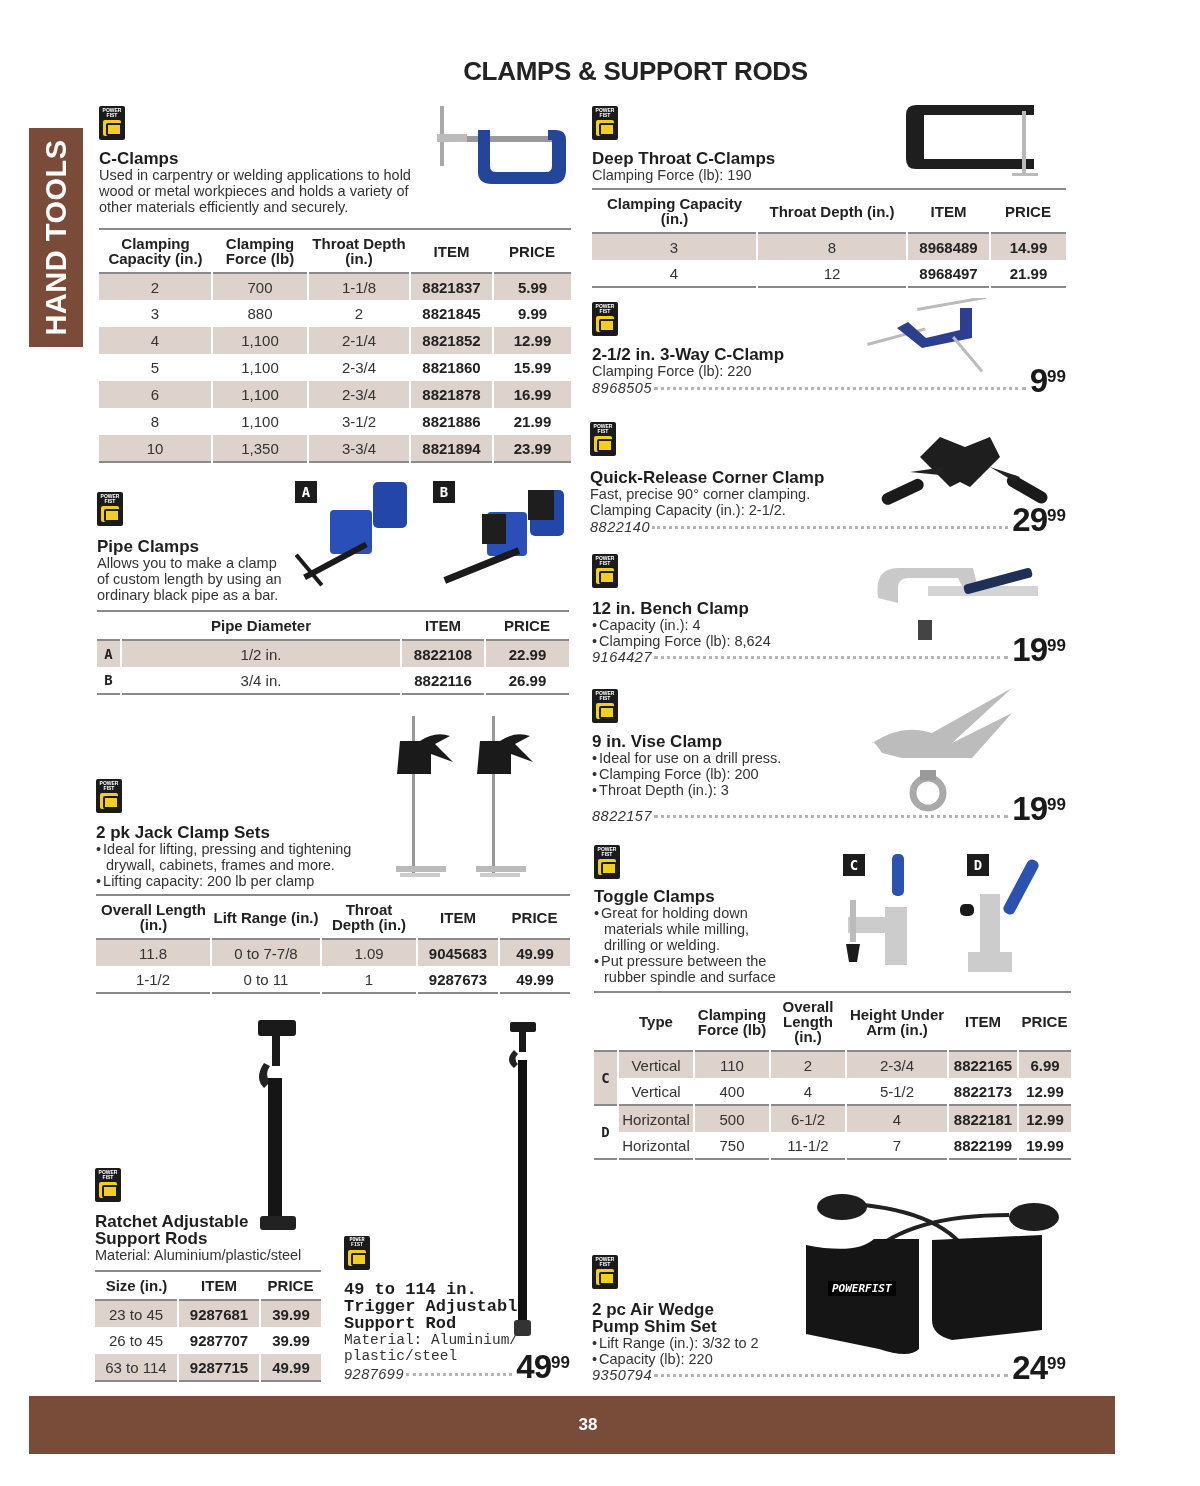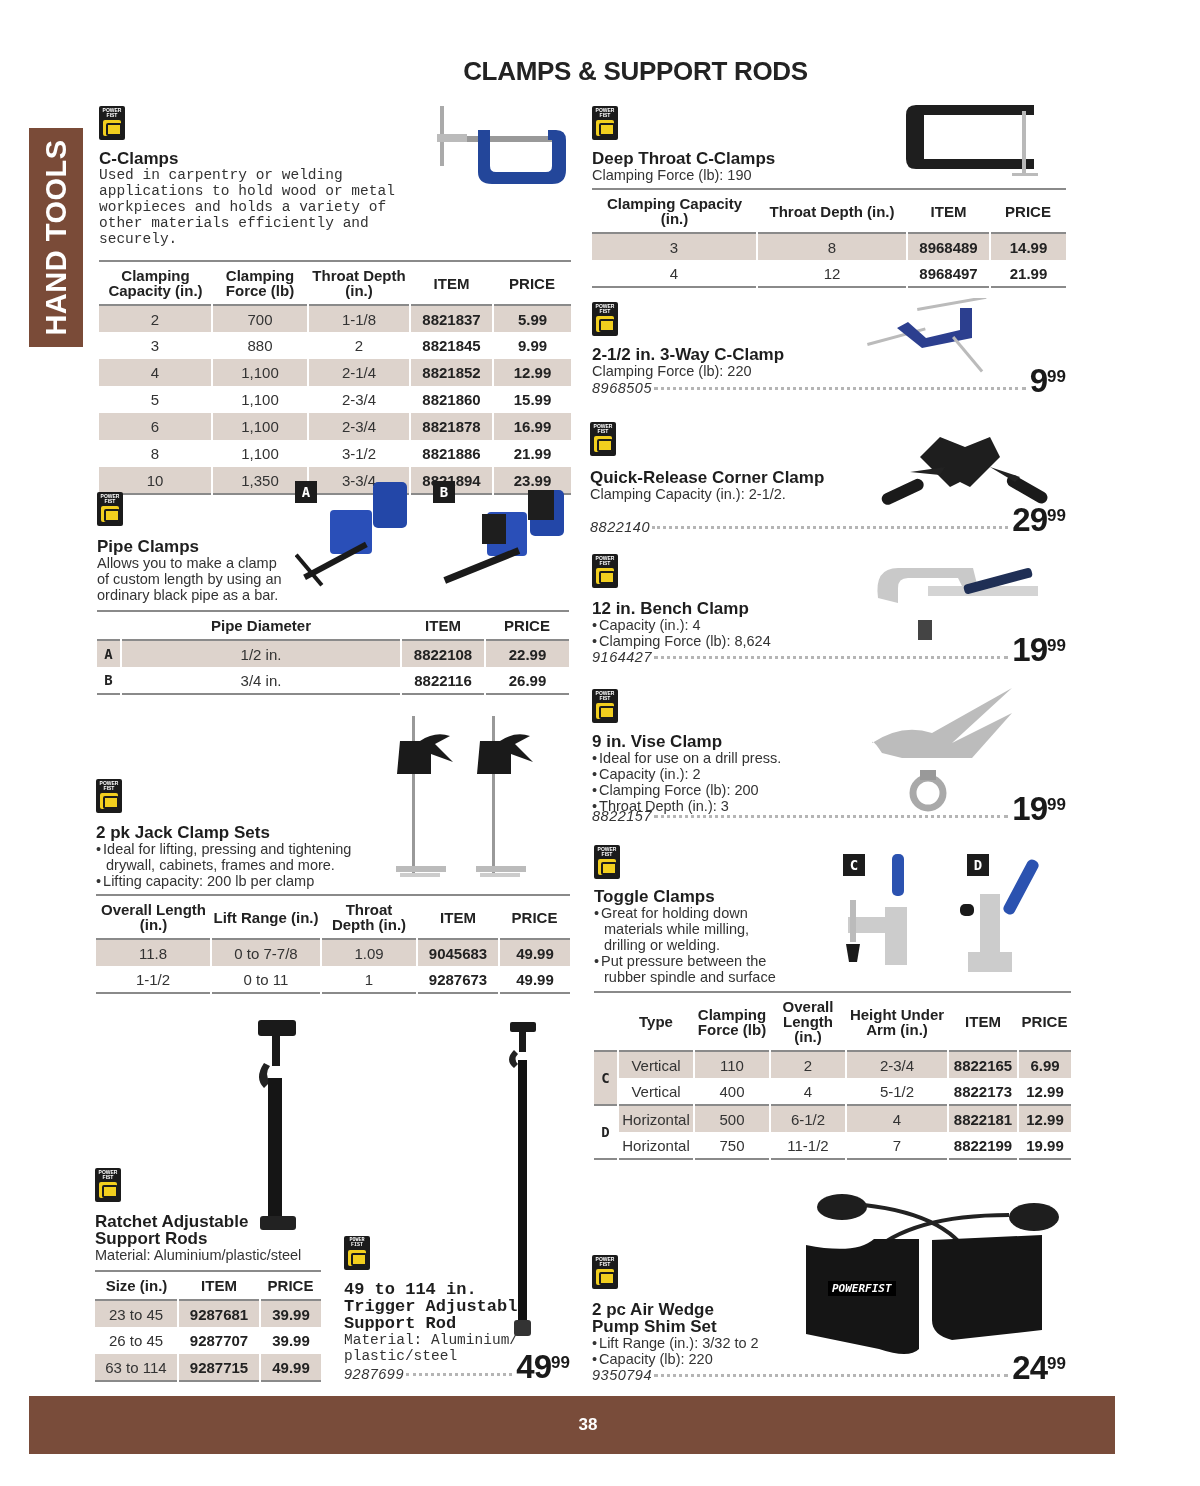--- a/index.html
+++ b/index.html
@@ -48,21 +48,21 @@
 <div class="side-tab">
     <span>HAND TOOLS</span>
   </div>
 
 <div class="block" style="left:99px; top:106px; width:472px;">
   <div class="logo">
       <div class="lt">POWER<br>FIST</div>
       <div class="lf"></div>
     </div>
   <h2 class="ptitle" style="margin-top:10px;">C-Clamps</h2>
-  <div class="desc" style="width:330px;font-family:Liberation Mono, monospace;">Used in carpentry or welding applications to hold wood or metal workpieces and holds a variety of other materials efficiently and securely.</div>
+  <div class="desc" style="width:330px;">Used in carpentry or welding applications to hold wood or metal workpieces and holds a variety of other materials efficiently and securely.</div>
   <table style="margin-top:13px;">
     <thead>
         <tr>
       <th style="width:113px;">Clamping Capacity (in.)</th>
       <th style="width:96px;">Clamping Force (lb)</th>
       <th style="width:102px;">Throat Depth (in.)</th>
       <th style="width:83px;">ITEM</th>
       <th>PRICE</th>
     </tr>
       </thead>
@@ -189,20 +189,21 @@
   <span class="dots"></span>
   <span class="bigprice"><span>9</span><sup>99</sup></span>
 </div>
 
 <div class="block" style="left:590px; top:422px; width:476px;">
   <div class="logo">
       <div class="lt">POWER<br>FIST</div>
       <div class="lf"></div>
     </div>
   <h2 class="ptitle" style="margin-top:13px;">Quick-Release Corner Clamp</h2>
+  <div class="desc">Fast, precise 90° corner clamping.</div>
   <div class="desc">Clamping Capacity (in.): 2-1/2.</div>
 </div>
 <div class="imgbox" style="left:880px; top:432px; width:170px; height:80px;">
   <svg width="170" height="80" viewBox="0 0 170 80">
       <path d="M60 5 l25 10 l25-10 l10 20 l-30 30 l-10-5 l-10 5 l-30-30z" fill="#1e1e1e"></path>
       <rect x="0" y="55" width="45" height="12" rx="6" fill="#1a1a1a" transform="rotate(-25 20 60)"></rect>
       <rect x="125" y="50" width="45" height="12" rx="6" fill="#1a1a1a" transform="rotate(30 145 56)"></rect>
       <path d="M30 40 l35-5 l-5 8 z M110 35 l30 10 l-5 5z" fill="#222"></path>
     </svg>
 </div>
@@ -287,21 +288,20 @@
   <span class="bigprice"><span>19</span><sup>99</sup></span>
 </div>
 
 <div class="block" style="left:592px; top:689px; width:474px;">
   <div class="logo">
       <div class="lt">POWER<br>FIST</div>
       <div class="lf"></div>
     </div>
   <h2 class="ptitle" style="margin-top:10px;">9 in. Vise Clamp</h2>
   <div class="desc bullet">Ideal for use on a drill press.</div>
-  <div class="desc bullet">Capacity (in.): 2</div>
   <div class="desc bullet">Clamping Force (lb): 200</div>
   <div class="desc bullet">Throat Depth (in.): 3</div>
 </div>
 <div class="imgbox" style="left:870px; top:688px; width:150px; height:125px;">
   <svg width="150" height="125" viewBox="0 0 150 125">
       <path d="M2 55 q30-20 60-10 l80-45 l-60 55 l60-30 l-40 45 h-70 l-20-5 q-10-15 -10-10z" fill="#bcbcbc"></path>
       <circle cx="58" cy="105" r="15" fill="none" stroke="#a9a9a9" stroke-width="7"></circle>
       <rect x="50" y="82" width="16" height="10" fill="#999"></rect>
     </svg>
 </div>

